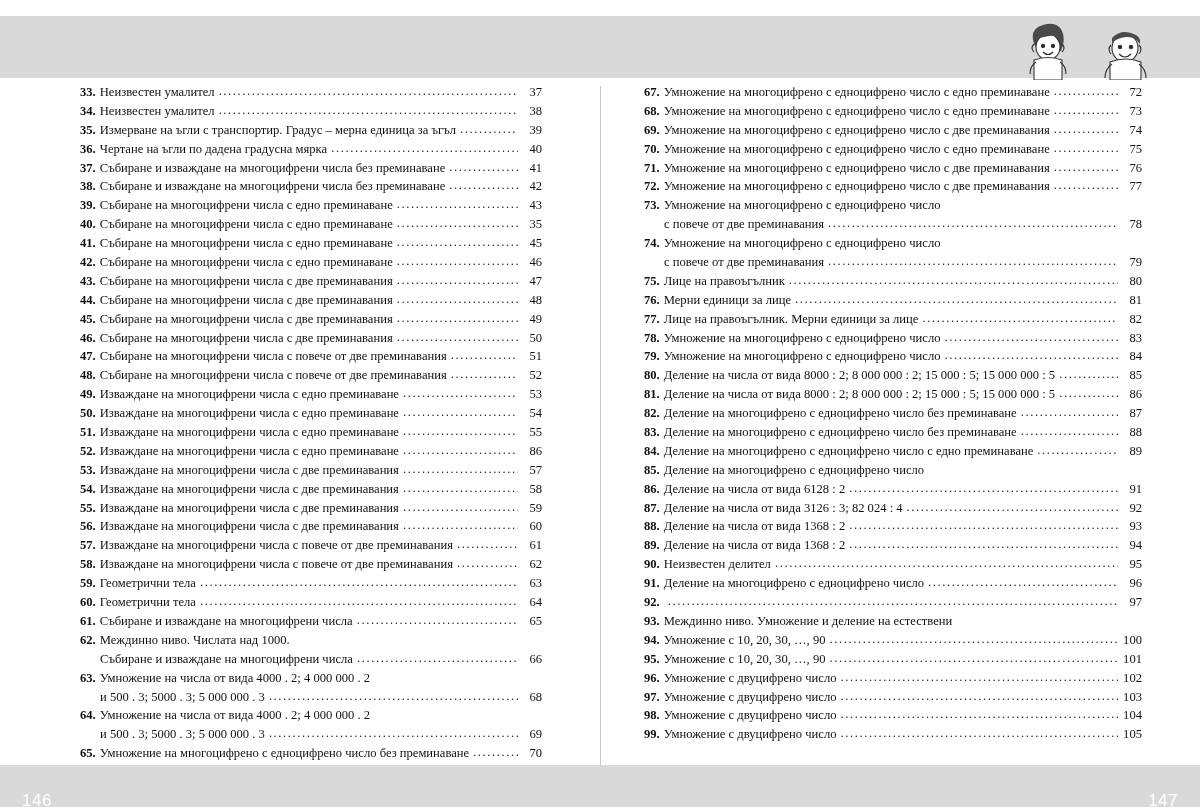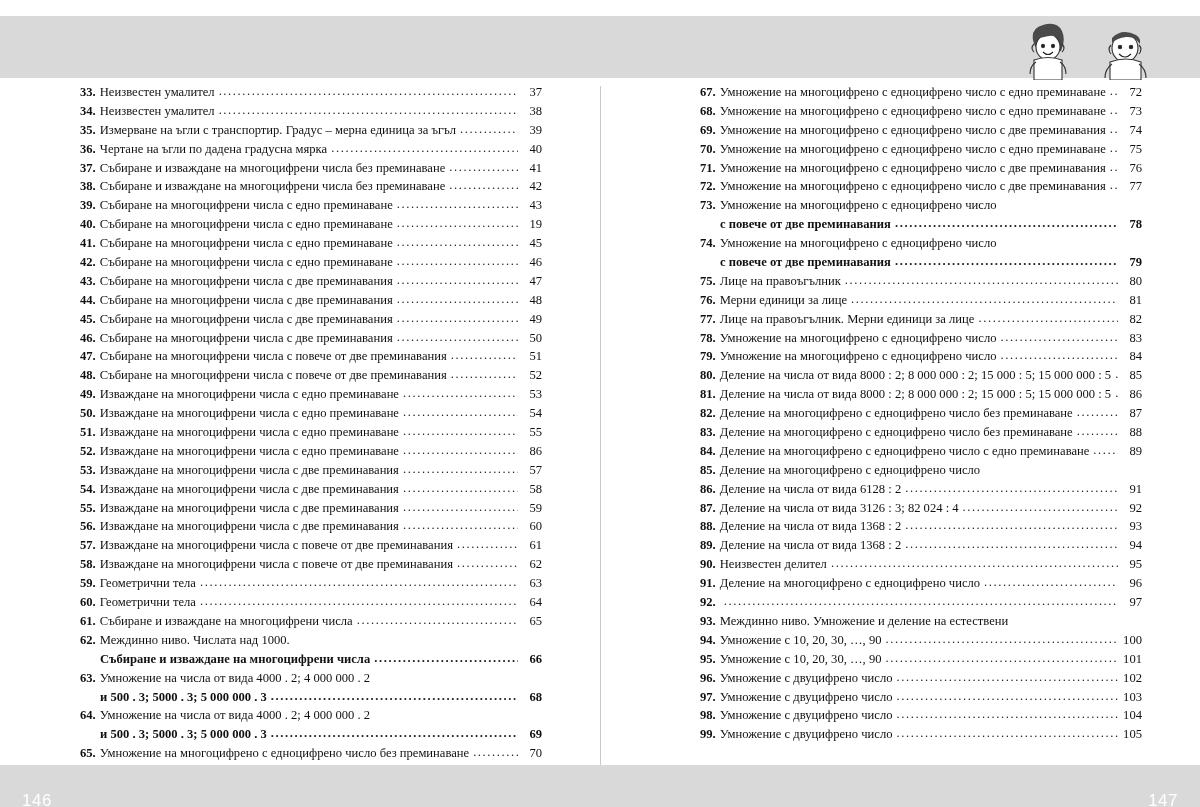--- a/index.html
+++ b/index.html
@@ -63,21 +63,21 @@
     top: 70px;
     left: 0;
     width: 1200px;
     display: flex;
   }
   .col {
     width: 600px;
     box-sizing: border-box;
   }
   .col.left { padding: 0 58px 0 80px; }
-  .col.right { padding: 0 58px 0 100px; }
+  .col.right { padding: 0 58px 0 44px; }
 
   .toc-entry {
     display: flex;
     align-items: baseline;
     font-size: 12.6px;
     line-height: 1.0;
     margin-bottom: 6.3px;
     color: #111111;
     white-space: nowrap;
   }
@@ -104,21 +104,20 @@
     content: "......................................................................................................................................";
   }
   .toc-entry .pg {
     flex: 0 0 auto;
     text-align: right;
     min-width: 20px;
   }
   
   .toc-entry.cont {
     padding-left: 20px;
-    font-weight: bold;
   }
   .toc-entry.nodots .spacer { flex: 1 1 auto; }
 
   
   .kids {
     position: absolute;
     top: 6px;
     right: 28px;
     width: 150px;
     height: 58px;
@@ -205,21 +204,21 @@
       <div class="toc-entry">
           <span class="num">39.</span>
           <span class="title">Събиране на многоцифрени числа с едно преминаване</span>
           <span class="dots"></span>
           <span class="pg">43</span>
         </div>
       <div class="toc-entry">
           <span class="num">40.</span>
           <span class="title">Събиране на многоцифрени числа с едно преминаване</span>
           <span class="dots"></span>
-          <span class="pg">19</span>
+          <span class="pg">35</span>
         </div>
       <div class="toc-entry">
           <span class="num">41.</span>
           <span class="title">Събиране на многоцифрени числа с едно преминаване</span>
           <span class="dots"></span>
           <span class="pg">45</span>
         </div>
       <div class="toc-entry">
           <span class="num">42.</span>
           <span class="title">Събиране на многоцифрени числа с едно преминаване</span>

